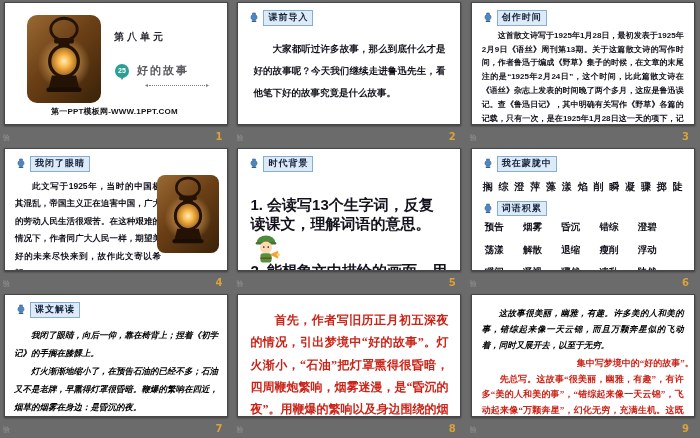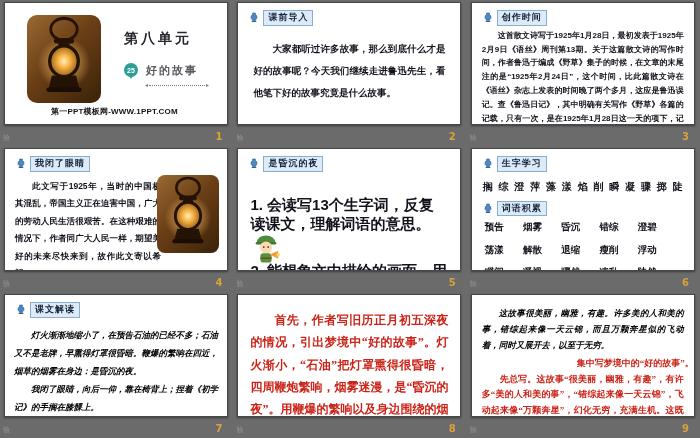--- a/index.html
+++ b/index.html
@@ -40,22 +40,22 @@
   .body8 p{margin:0 12px;font-size:12px;line-height:1.86;text-indent:2em;text-align:justify;}
   .body8{margin-top:14px;}
   .quote9{margin:10px 10px 0;font-size:8.5px;line-height:1.9;text-indent:2em;text-align:justify;}
   .red-title{margin:3px 0 0 28px;font-size:9px;line-height:1.7;text-align:right;}
   .red-body{margin:0 10px;font-size:9px;line-height:1.75;text-indent:2em;text-align:justify;}
 
   
   .lampbox{position:absolute;border-radius:10px;overflow:hidden;background:linear-gradient(135deg,#9a6a33 0%,#6b3f16 45%,#3a2208 100%);}
   .lamp1{left:22px;top:12px;width:74px;height:88px;}
   .lamp4{right:8px;top:26px;width:62px;height:78px;border-radius:8px;}
-  .unit-title{position:absolute;left:119px;top:27px;font-size:14px;font-weight:bold;letter-spacing:3px;color:#26262e;}
-  .badge-row{position:absolute;left:119px;top:60px;display:flex;gap:8px;}
+  .unit-title{position:absolute;left:109px;top:27px;font-size:10px;font-weight:bold;letter-spacing:3px;color:#26262e;}
+  .badge-row{position:absolute;left:110px;top:60px;display:flex;align-items:center;gap:8px;}
   .badge{width:14px;height:14px;border-radius:50%;background:#2d9e94;color:#fff;font-size:7px;display:flex;align-items:center;justify-content:center;font-weight:bold;position:relative;}
   .badge::after{content:"";position:absolute;bottom:-5px;left:50%;transform:translateX(-50%);border:3px solid transparent;border-top:5px solid #2d9e94;}
   .lesson-title{font-size:11px;font-weight:bold;letter-spacing:2px;color:#5a5a5f;}
   .dotline{position:absolute;left:139px;top:80px;width:66px;display:flex;align-items:center;color:#7c7c7c;}
   .dotline .shaft{flex:1;border-top:1.6px dotted #7c7c7c;}
   .dotline .ah{font-size:5px;line-height:1;}
   .footer1{position:absolute;left:46px;bottom:7px;font-size:8px;font-weight:bold;color:#131318;letter-spacing:.2px;text-align:right;}
 
   .mascot{position:absolute;left:14px;bottom:5px;width:28px;height:33px;}
 </style>
@@ -163,21 +163,21 @@
     <span class="pagenum">4</span>
   </div>
 
   <div class="cell">
     <div class="slide">
       <div class="chip">
         <svg class="icon" viewBox="0 0 10 12">
           <path d="M3.6 1 h2.8 v1.6 c2 .9 2.4 4.4 -.4 5.6 h-2 c-2.8 -1.2 -2.4 -4.7 -.4 -5.6 z" fill="#4f87c2" stroke="#2d5f92" stroke-width=".6"></path>
           <rect x="2.6" y="8.6" width="4.8" height="1.4" rx=".7" fill="#2d5f92"></rect>
         </svg>
-        <span class="label">是昏沉的夜</span>
+        <span class="label">时代背景</span>
       </div>
       <div class="goal goal1">1. 会读写13个生字词，反复读课文，理解词语的意思。</div>
       <div class="goal goal2">2. 能想象文中描绘的画面，用自己的语言描述美好的景象。</div>
       <svg class="mascot" viewBox="0 0 30 34">
         <path d="M5 11 a10 8 0 0 1 20 0 z" fill="#4c8b3c"></path>
         <rect x="4" y="10" width="22" height="2.6" rx="1.3" fill="#3e7531"></rect>
         <circle cx="15" cy="10" r="1.4" fill="#d8372a"></circle>
         <circle cx="15" cy="16" r="6.4" fill="#fcd9ae"></circle>
         <circle cx="12.6" cy="15.4" r=".9" fill="#222"></circle>
         <circle cx="17.4" cy="15.4" r=".9" fill="#222"></circle>
@@ -191,21 +191,21 @@
     <span class="pagenum">5</span>
   </div>
 
   <div class="cell">
     <div class="slide">
       <div class="chip">
         <svg class="icon" viewBox="0 0 10 12">
           <path d="M3.6 1 h2.8 v1.6 c2 .9 2.4 4.4 -.4 5.6 h-2 c-2.8 -1.2 -2.4 -4.7 -.4 -5.6 z" fill="#4f87c2" stroke="#2d5f92" stroke-width=".6"></path>
           <rect x="2.6" y="8.6" width="4.8" height="1.4" rx=".7" fill="#2d5f92"></rect>
         </svg>
-        <span class="label">生字学习</span>
+        <span class="label">我在蒙胧中</span>
       </div>
       <div class="charline">搁 综 澄 萍 藻 漾 焰 削 瞬 凝 骤 掷 陡</div>
       <div class="chip second">
         <svg class="icon" viewBox="0 0 10 12">
           <path d="M3.6 1 h2.8 v1.6 c2 .9 2.4 4.4 -.4 5.6 h-2 c-2.8 -1.2 -2.4 -4.7 -.4 -5.6 z" fill="#4f87c2" stroke="#2d5f92" stroke-width=".6"></path>
           <rect x="2.6" y="8.6" width="4.8" height="1.4" rx=".7" fill="#2d5f92"></rect>
         </svg>
         <span class="label">词语积累</span>
       </div>
       <div style="margin-top:0;">
@@ -221,22 +221,22 @@
   <div class="cell">
     <div class="slide">
       <div class="chip">
         <svg class="icon" viewBox="0 0 10 12">
           <path d="M3.6 1 h2.8 v1.6 c2 .9 2.4 4.4 -.4 5.6 h-2 c-2.8 -1.2 -2.4 -4.7 -.4 -5.6 z" fill="#4f87c2" stroke="#2d5f92" stroke-width=".6"></path>
           <rect x="2.6" y="8.6" width="4.8" height="1.4" rx=".7" fill="#2d5f92"></rect>
         </svg>
         <span class="label">课文解读</span>
       </div>
       <div class="body7 kai">
+        <p>我闭了眼睛，向后一仰，靠在椅背上；捏着《初学记》的手搁在膝髁上。</p>
         <p>灯火渐渐地缩小了，在预告石油的已经不多；石油又不是老牌，早熏得灯罩很昏暗。鞭爆的繁响在四近，烟草的烟雾在身边：是昏沉的夜。</p>
-        <p>我闭了眼睛，向后一仰，靠在椅背上；捏着《初学记》的手搁在膝髁上。</p>
         <p>我在蒙胧中，看见一个好的故事。</p>
       </div>
     </div>
     <span class="mark">验</span>
     <span class="pagenum">7</span>
   </div>
 
   <div class="cell">
     <div class="slide">
       <div class="body8 red">

